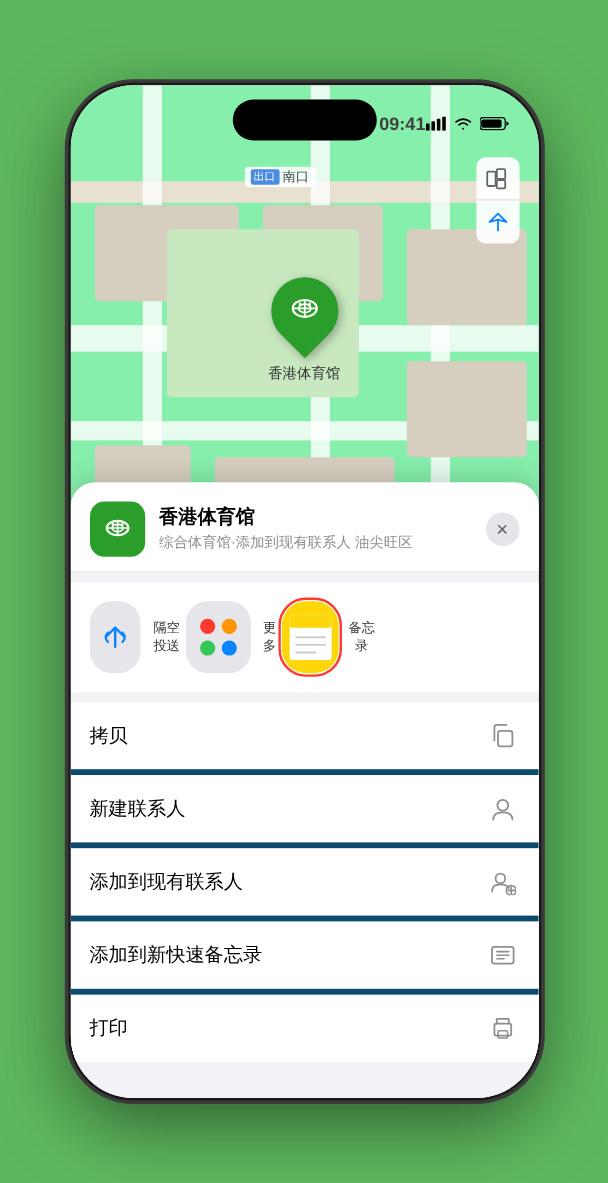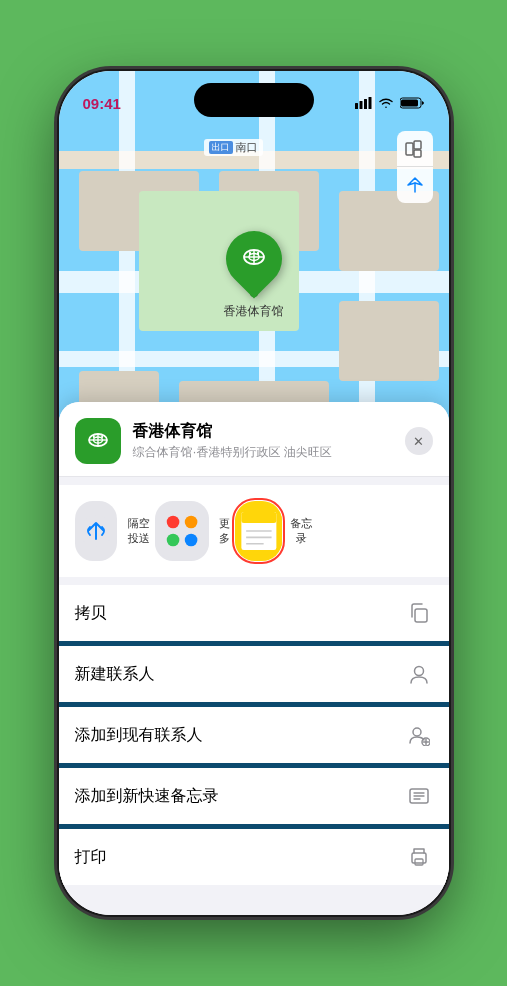--- a/index.html
+++ b/index.html
@@ -26,23 +26,23 @@
     
     .status-bar {
       position: absolute;
       top: 0;
       left: 0;
       right: 0;
       height: 50px;
       z-index: 100;
       display: flex;
       align-items: center;
-      justify-content: space-between;
+      justify-content: flex-end;
       padding: 14px 24px 0;
-      color: #be185d;
+      color: #404040;
     }
     .status-time {
       font-size: 15px;
       font-weight: 600;
     }
     .status-icons {
       display: flex;
       align-items: center;
       gap: 6px;
     }
@@ -60,21 +60,21 @@
       z-index: 200;
     }
 
     
     .map-area {
       position: absolute;
       top: 0;
       left: 0;
       right: 0;
       height: 430px;
-      background: #7dd3fc;
+      background: #86efac;
       overflow: hidden;
     }
 
     .map-bg {
       width: 100%;
       height: 100%;
       position: relative;
     }
 
     
@@ -462,21 +462,21 @@
             <ellipse cx="14" cy="13" rx="4.5" ry="3" stroke="white" stroke-width="1.4" fill="none"></ellipse>
             <line x1="5" y1="13" x2="23" y2="13" stroke="white" stroke-width="1.4"></line>
             <line x1="14" y1="7" x2="14" y2="19" stroke="white" stroke-width="1.4"></line>
             <rect x="9" y="8.5" width="1.8" height="2.5" fill="white" rx="0.4"></rect>
             <rect x="17.2" y="8.5" width="1.8" height="2.5" fill="white" rx="0.4"></rect>
           </svg>
         </span>
       </div>
       <div class="sheet-title-area">
         <div class="sheet-title">香港体育馆</div>
-        <div class="sheet-subtitle">综合体育馆·香港特别行政区 油尖旺区</div>
+        <div class="sheet-subtitle">综合体育馆·添加到现有联系人 油尖旺区</div>
       </div>
       <div class="sheet-close">
         <span>✕</span>
       </div>
     </div>
 
     <div class="share-row">
 
       <div class="share-item">
         <div class="share-app-icon icon-airdrop">

